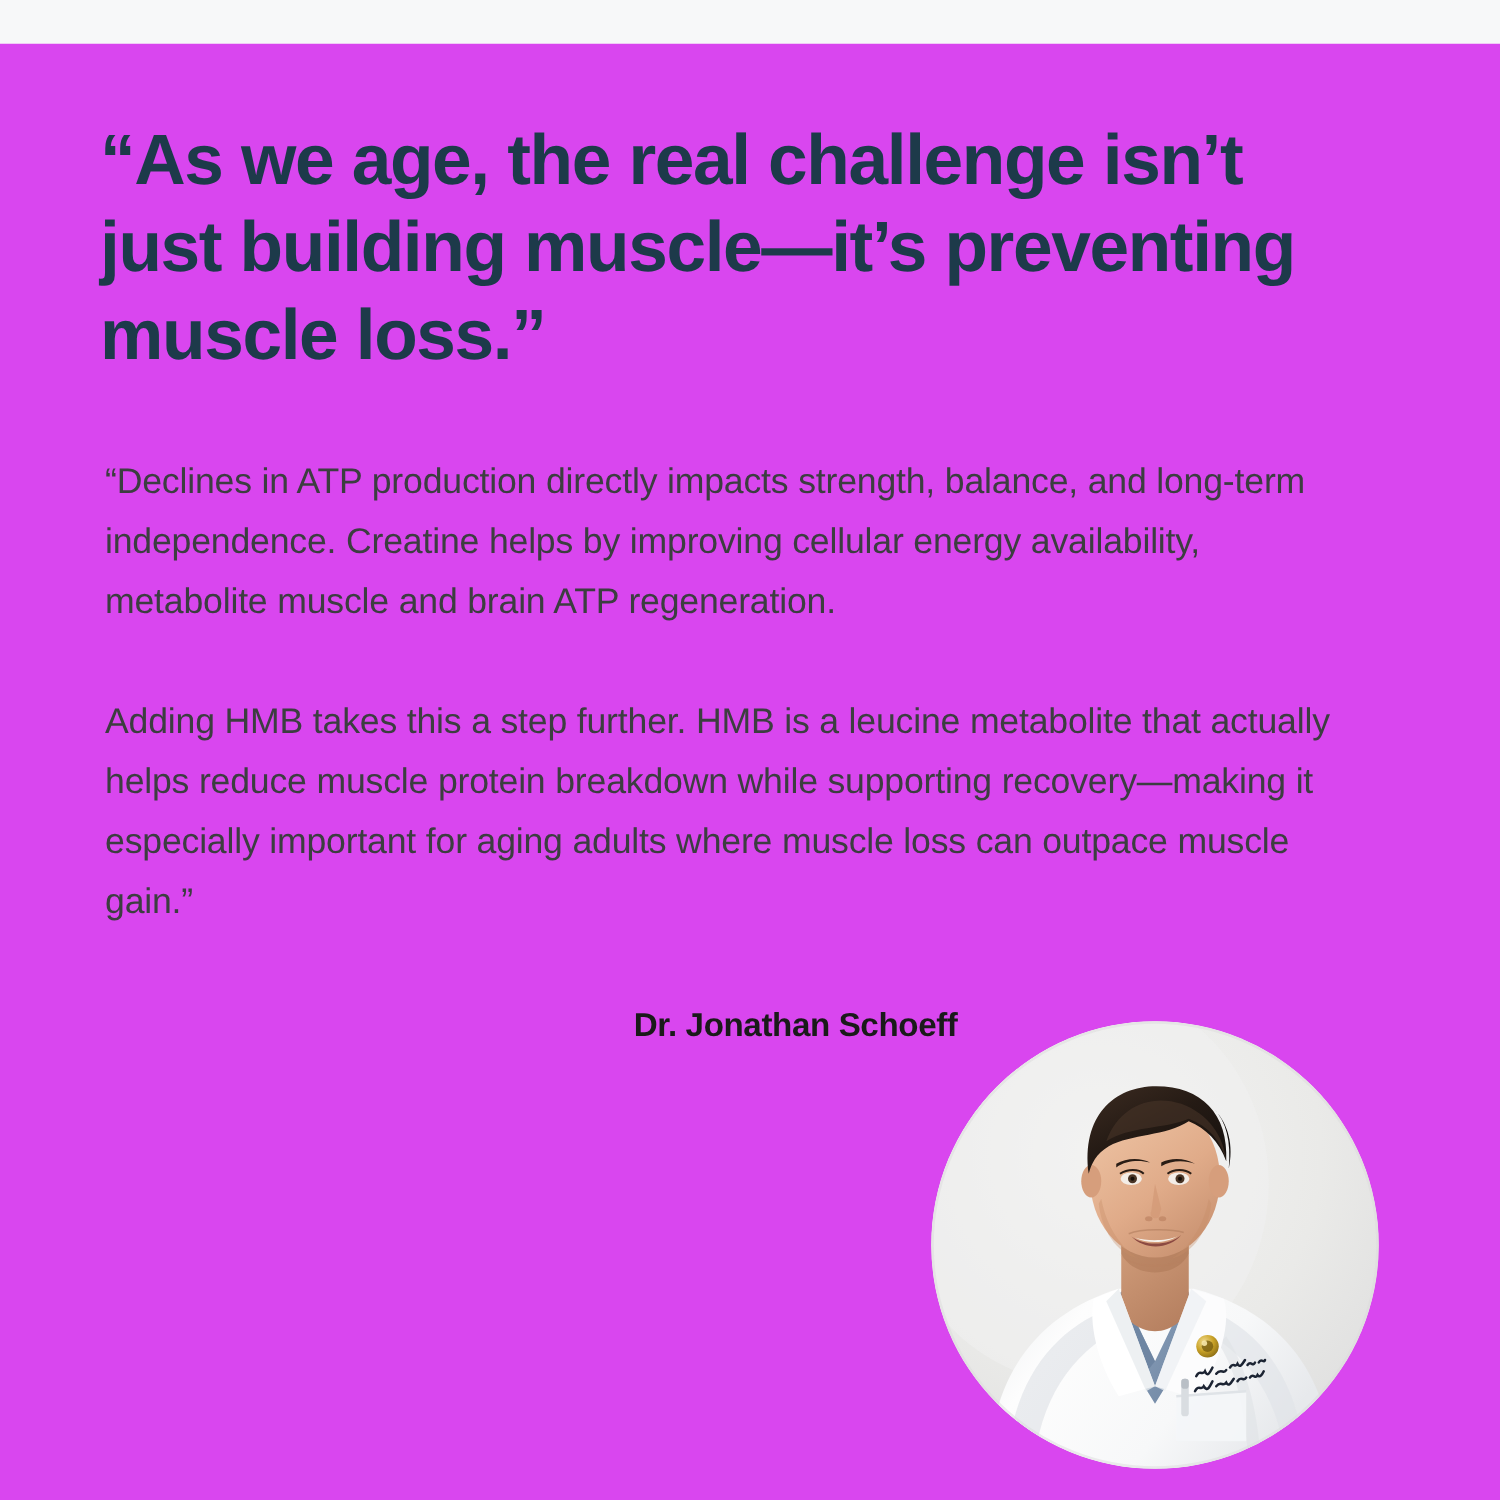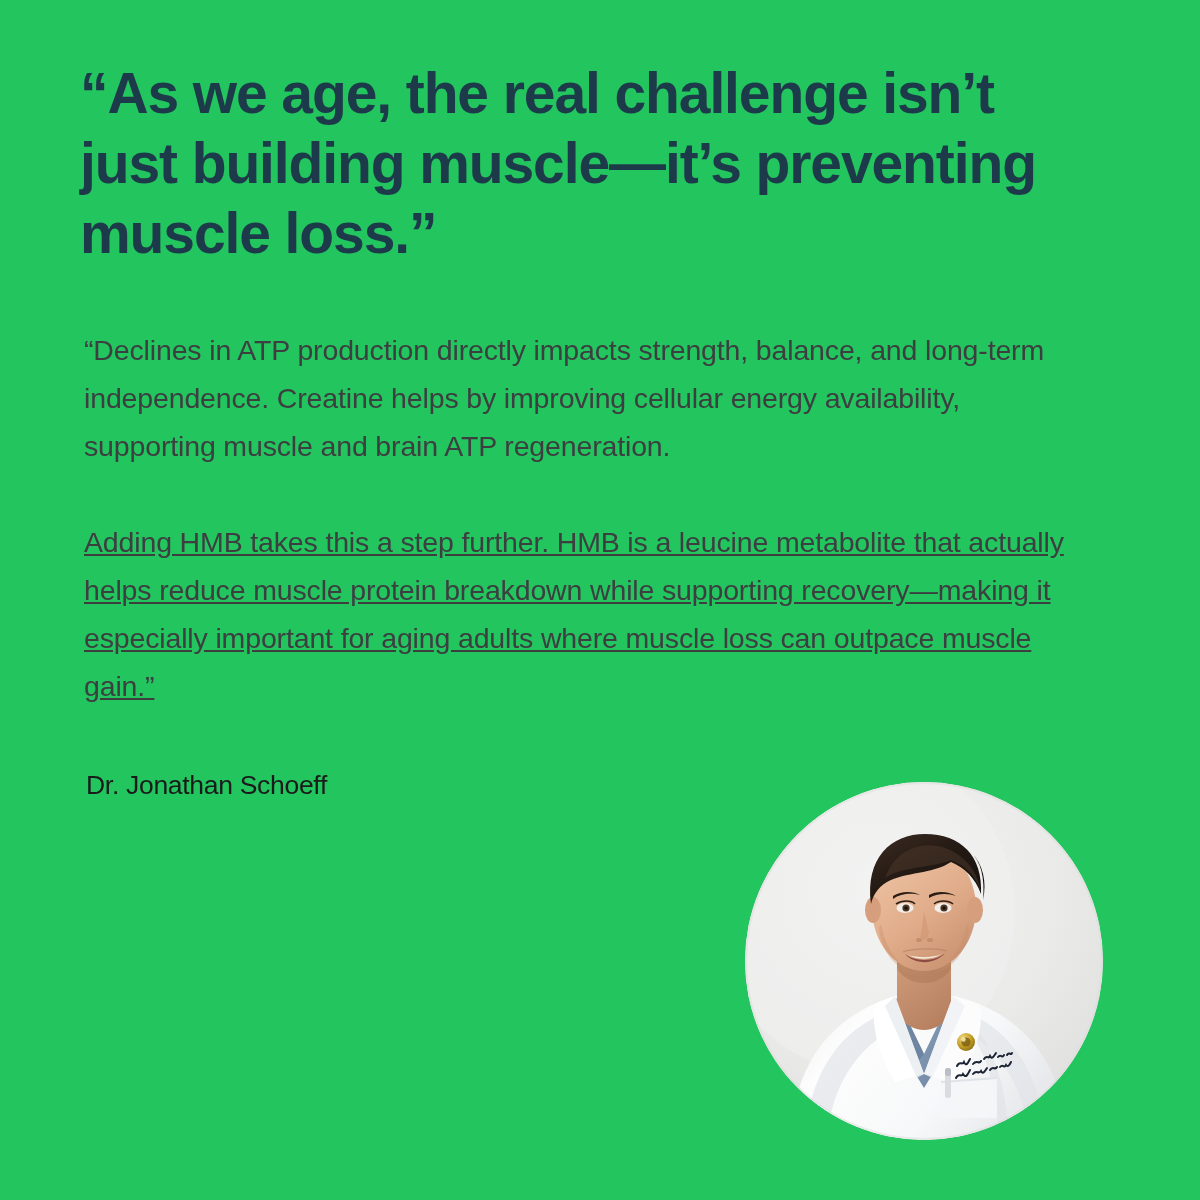--- a/index.html
+++ b/index.html
@@ -12,21 +12,22 @@
     height: 1200px;
     background: #f7f8f9;
     font-family: "Liberation Sans", sans-serif;
     overflow: hidden;
     position: relative;
   }
 
   .card {
     position: absolute;
     inset: 0;
-    background: #22c55e;
+    background: #d946ef;
+    margin-top: 35px;
   }
 
   
   .headline {
     position: absolute;
     left: 80px;
     top: 58px;
     width: 1000px;
     margin: 0;
     font-size: 57px;
@@ -48,37 +49,37 @@
     margin: 0 0 48px 0;
     font-size: 28.5px;
     line-height: 48px;
     font-weight: 400;
     letter-spacing: -0.15px;
     color: #3c3e40;
     white-space: pre-line;
   }
   .body-para:last-child {
     margin-bottom: 0;
-    text-decoration: underline;
   }
 
   
   .attribution {
     position: absolute;
     left: 86px;
     top: 762px;
     width: 680px;
   }
   .attribution-line {
     margin: 0;
     font-size: 26.5px;
     line-height: 46px;
-    font-weight: normal;
+    font-weight: bold;
     letter-spacing: -0.3px;
     color: #1a1a1a;
+    text-align: right;
   }
 
   
   .portrait {
     position: absolute;
     left: 745px;
     top: 782px;
     width: 358px;
     height: 358px;
     border-radius: 50%;
@@ -92,21 +93,21 @@
   }
 </style>
 </head>
 <body>
 
 <div class="card">
 
   <h1 class="headline">“As we age, the real challenge isn’t just building muscle—it’s preventing muscle loss.”</h1>
 
   <div class="body-block">
-    <p class="body-para">“Declines in ATP production directly impacts strength, balance, and long-term independence. Creatine helps by improving cellular energy availability, supporting muscle and brain ATP regeneration.</p>
+    <p class="body-para">“Declines in ATP production directly impacts strength, balance, and long-term independence. Creatine helps by improving cellular energy availability, metabolite muscle and brain ATP regeneration.</p>
     <p class="body-para">Adding HMB takes this a step further. HMB is a leucine metabolite that actually helps reduce muscle protein breakdown while supporting recovery—making it especially important for aging adults where muscle loss can outpace muscle gain.”</p>
   </div>
 
   <div class="attribution">
     <p class="attribution-line">Dr. Jonathan Schoeff</p>
   </div>
 
   <div class="portrait" aria-label="Portrait of Dr. Jonathan Schoeff, a smiling man with dark hair wearing a white lab coat over blue scrubs">
     <svg viewBox="0 0 358 358" xmlns="http://www.w3.org/2000/svg" aria-hidden="true">
       <defs>

